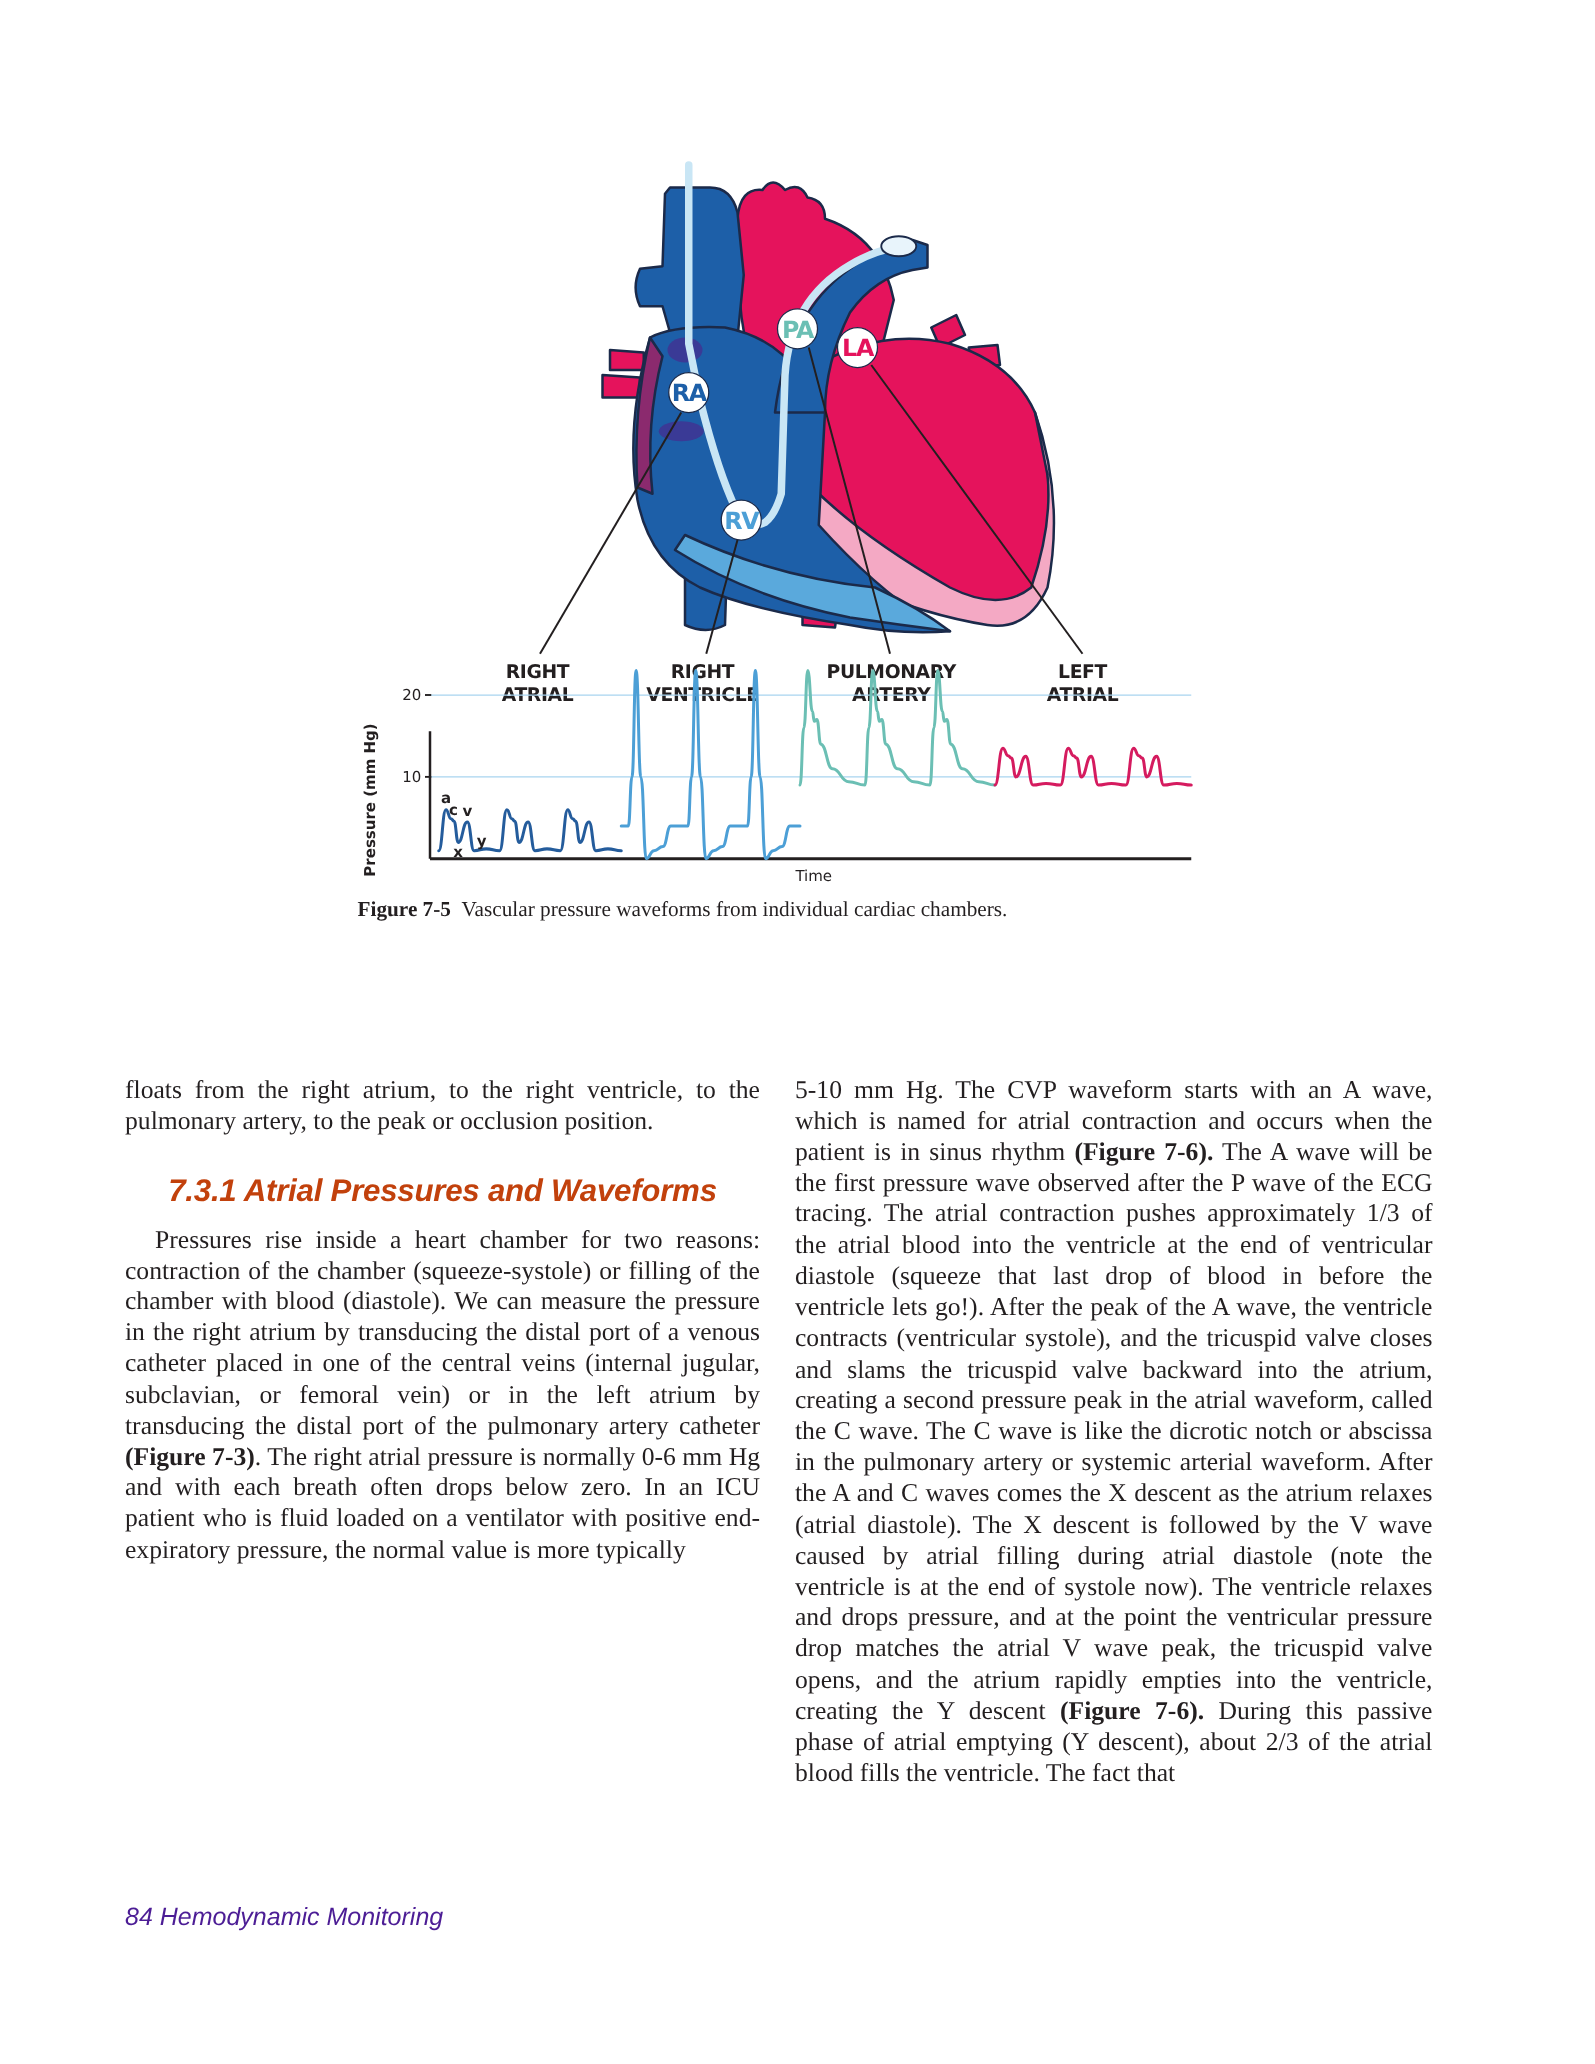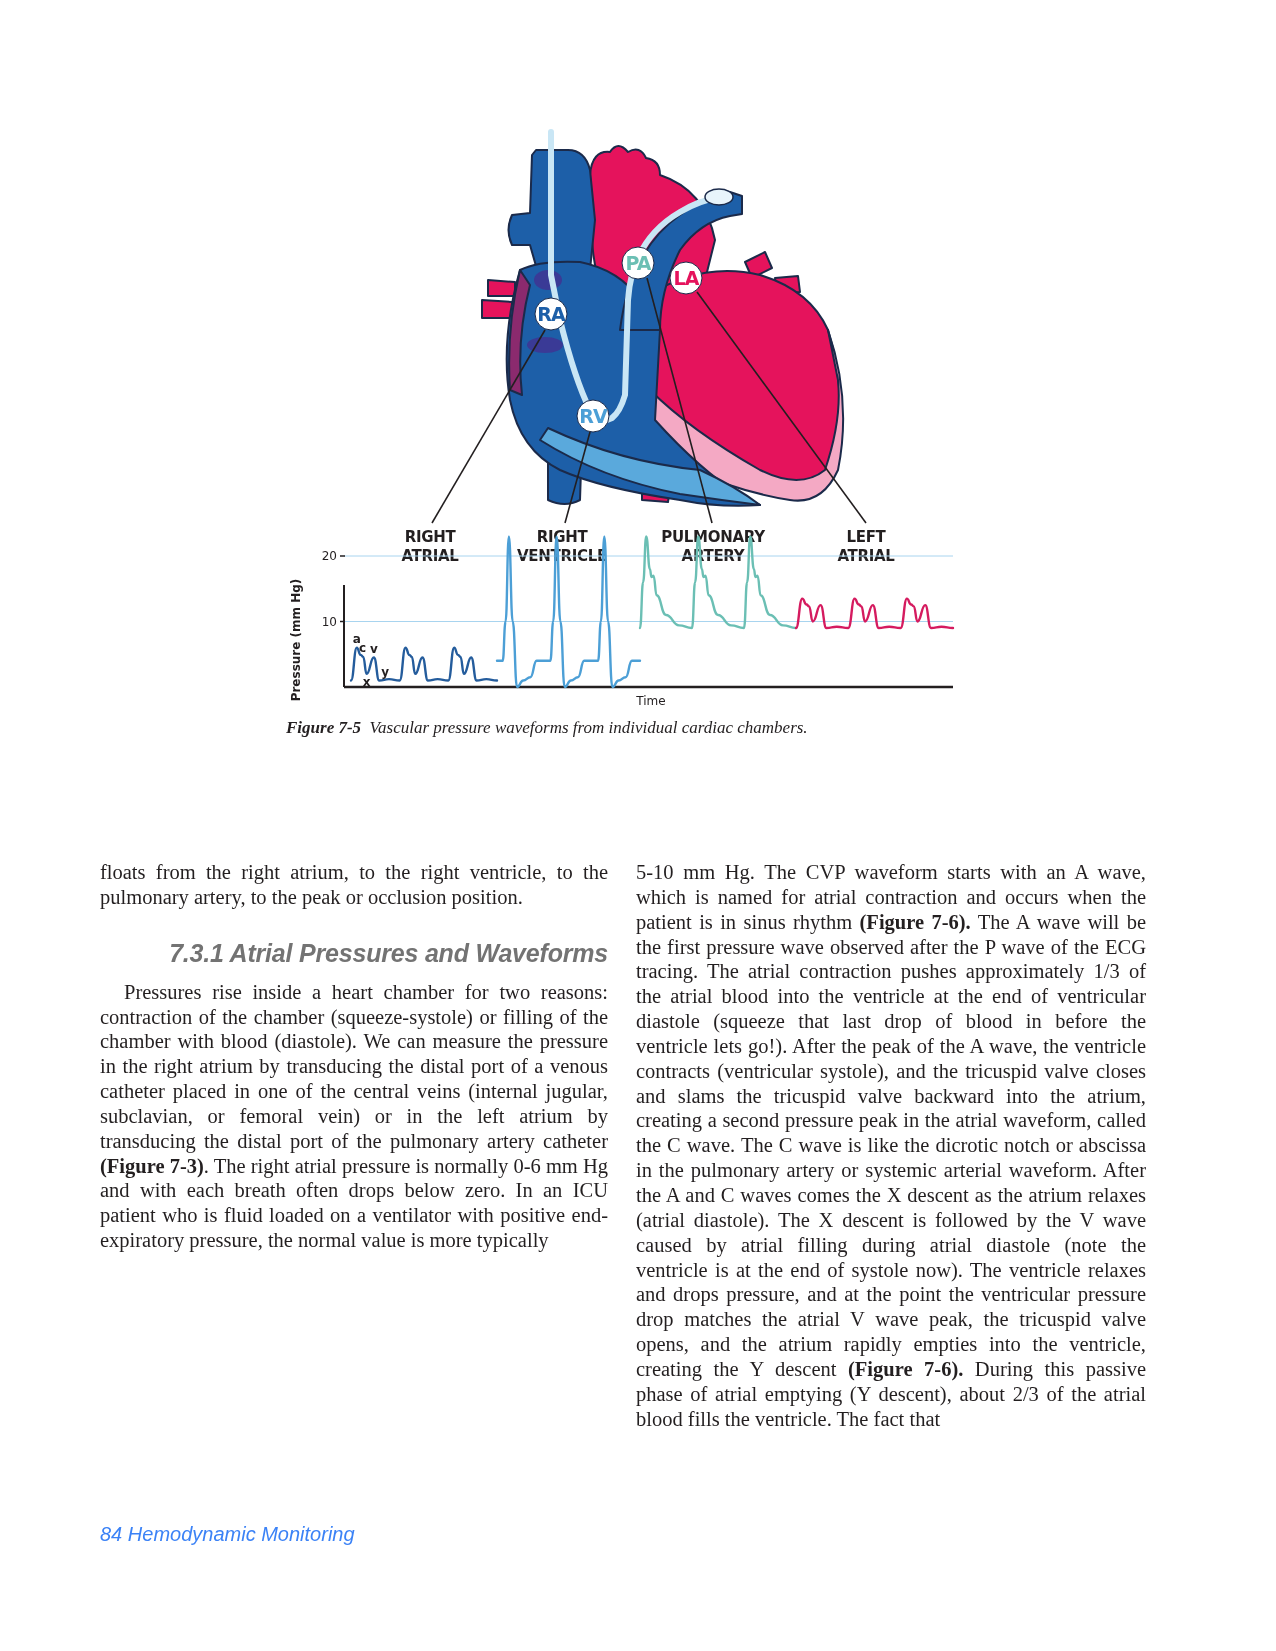--- a/index.html
+++ b/index.html
@@ -4,29 +4,29 @@
 <style>
   html, body { margin: 0; padding: 0; background: #ffffff; }
   body { width: 1276px; height: 1651px; position: relative; overflow: hidden; font-family: "Liberation Serif", "DejaVu Serif", serif; color: #231f20; }
   #figure { position: absolute; left: 0; top: 0; width: 1276px; height: 780px; }
   #figure svg { position: absolute; left: 0; top: 0; }
   .chamber-label { font-family: "DejaVu Sans", "Liberation Sans", sans-serif; font-weight: bold; font-size: 15px; fill: #231f20; letter-spacing: -0.3px; }
   .badge-text { font-family: "DejaVu Sans", "Liberation Sans", sans-serif; font-weight: bold; font-size: 19px; letter-spacing: -1px; }
   .axis-text { font-family: "DejaVu Sans", "Liberation Sans", sans-serif; font-size: 12px; fill: #231f20; }
   .axis-title { font-family: "DejaVu Sans", "Liberation Sans", sans-serif; font-size: 12px; fill: #231f20; font-weight: bold; }
   .wave-annot { font-family: "DejaVu Sans", "Liberation Sans", sans-serif; font-size: 12px; fill: #231f20; font-weight: bold; }
-  .caption { position: absolute; left: 286px; top: 718px; font-size: 17px; font-style: italic; color: #231f20; white-space: nowrap; }
+  .caption { position: absolute; left: 286px; top: 718px; font-size: 17px; color: #231f20; white-space: nowrap; }
   .caption b { font-weight: bold; }
   .col { position: absolute; top: 860px; width: 508px; font-size: 20.5px; line-height: 24.85px; text-align: justify; hyphens: none; }
   .col p { margin: 0; }
   .col p.indent { text-indent: 24px; }
   .col-left { left: 100px; }
   .col-right { left: 636px; width: 510px; }
-  .section-heading { font-family: "Liberation Sans", "DejaVu Sans", sans-serif; font-style: italic; font-weight: bold; font-size: 25px; color: #737373; margin: 28px 0 12px 0 !important; text-align: right; letter-spacing: -0.2px; line-height: 30px; }
-  .footer { position: absolute; left: 100px; top: 1523px; font-family: "Liberation Sans", "DejaVu Sans", sans-serif; font-style: italic; font-size: 20px; color: #3b82f6; }
+  .section-heading { font-family: "Liberation Sans", "DejaVu Sans", sans-serif; font-style: italic; font-weight: bold; font-size: 25px; color: #c2410c; margin: 28px 0 12px 0 !important; text-align: center; letter-spacing: -0.2px; line-height: 30px; }
+  .footer { position: absolute; left: 100px; top: 1523px; font-family: "Liberation Sans", "DejaVu Sans", sans-serif; font-style: italic; font-size: 20px; color: #4c1d95; }
   .bold { font-weight: bold; }
 </style>
 </head>
 <body>
 
 <div id="figure">
   <svg width="1276" height="780" viewBox="0 0 1276 780">
 
     <g stroke="#1b2a4a" stroke-width="2" stroke-linejoin="round">
 

